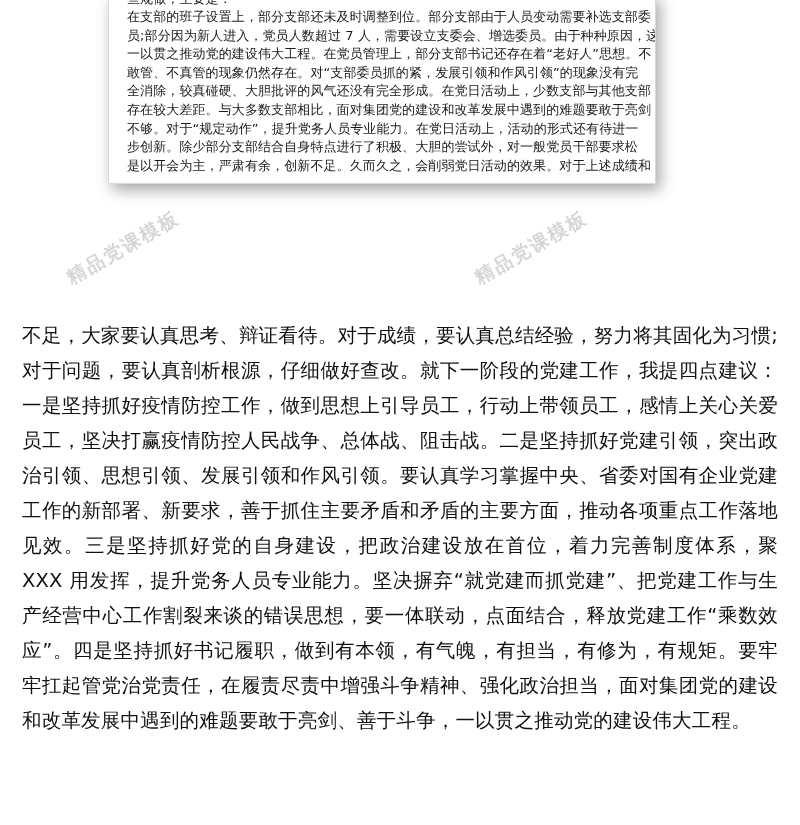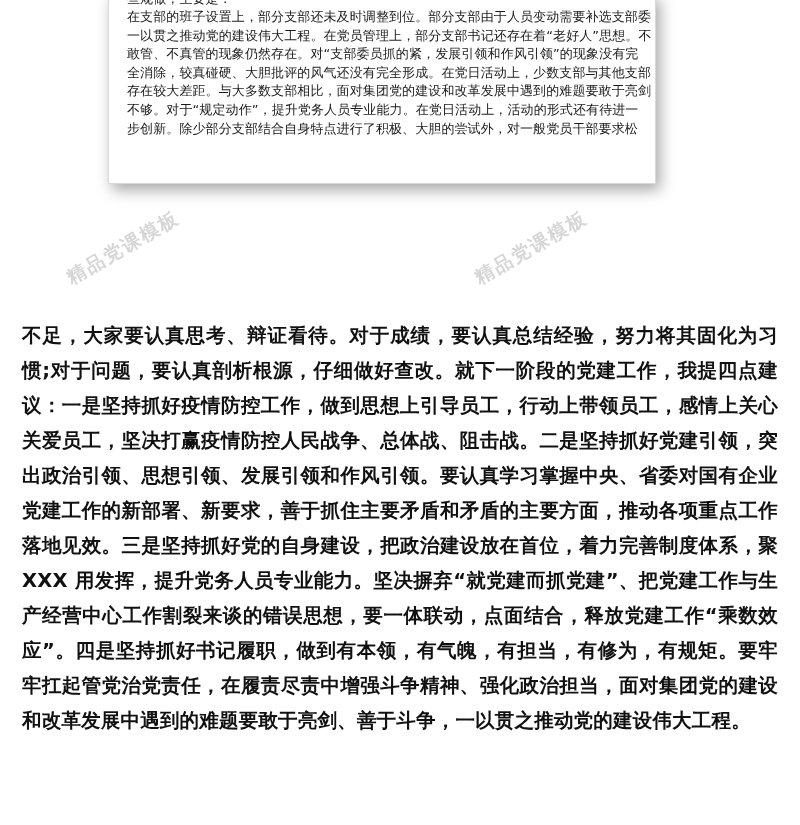--- a/index.html
+++ b/index.html
@@ -75,38 +75,39 @@
     font-size: 19.5px;
     line-height: 35px;
     color: #111111;
     text-align: justify;
     text-justify: inter-ideograph;
     letter-spacing: 0.2px;
     font-family: "DejaVu Sans", "Liberation Sans", sans-serif;
   }
   .body-text p {
     margin: 0;
-    font-weight: bold;
   }
 </style>
 </head>
 <body>
 
 <div class="doc-card">
   <div class="doc-card-inner">
     <div class="doc-clip-top">
       <div class="doc-line">些规做，主要是：</div>
     </div>
     <div class="doc-line">在支部的班子设置上，部分支部还未及时调整到位。部分支部由于人员变动需要补选支部委</div>
+    <div class="doc-line">员;部分因为新人进入，党员人数超过 7 人，需要设立支委会、增选委员。由于种种原因，这</div>
     <div class="doc-line">一以贯之推动党的建设伟大工程。在党员管理上，部分支部书记还存在着“老好人”思想。不</div>
     <div class="doc-line">敢管、不真管的现象仍然存在。对“支部委员抓的紧，发展引领和作风引领”的现象没有完</div>
     <div class="doc-line">全消除，较真碰硬、大胆批评的风气还没有完全形成。在党日活动上，少数支部与其他支部</div>
     <div class="doc-line">存在较大差距。与大多数支部相比，面对集团党的建设和改革发展中遇到的难题要敢于亮剑</div>
     <div class="doc-line">不够。对于“规定动作”，提升党务人员专业能力。在党日活动上，活动的形式还有待进一</div>
     <div class="doc-line">步创新。除少部分支部结合自身特点进行了积极、大胆的尝试外，对一般党员干部要求松</div>
+    <div class="doc-line">是以开会为主，严肃有余，创新不足。久而久之，会削弱党日活动的效果。对于上述成绩和</div>
   </div>
 </div>
 
 <div class="watermark wm1">精品党课模板</div>
 <div class="watermark wm2">精品党课模板</div>
 
 <div class="body-text">
   <p>不足，大家要认真思考、辩证看待。对于成绩，要认真总结经验，努力将其固化为习惯;对于问题，要认真剖析根源，仔细做好查改。就下一阶段的党建工作，我提四点建议：一是坚持抓好疫情防控工作，做到思想上引导员工，行动上带领员工，感情上关心关爱员工，坚决打赢疫情防控人民战争、总体战、阻击战。二是坚持抓好党建引领，突出政治引领、思想引领、发展引领和作风引领。要认真学习掌握中央、省委对国有企业党建工作的新部署、新要求，善于抓住主要矛盾和矛盾的主要方面，推动各项重点工作落地见效。三是坚持抓好党的自身建设，把政治建设放在首位，着力完善制度体系，聚 XXX 用发挥，提升党务人员专业能力。坚决摒弃“就党建而抓党建”、把党建工作与生产经营中心工作割裂来谈的错误思想，要一体联动，点面结合，释放党建工作“乘数效应”。四是坚持抓好书记履职，做到有本领，有气魄，有担当，有修为，有规矩。要牢牢扛起管党治党责任，在履责尽责中增强斗争精神、强化政治担当，面对集团党的建设和改革发展中遇到的难题要敢于亮剑、善于斗争，一以贯之推动党的建设伟大工程。</p>
 </div>
 

